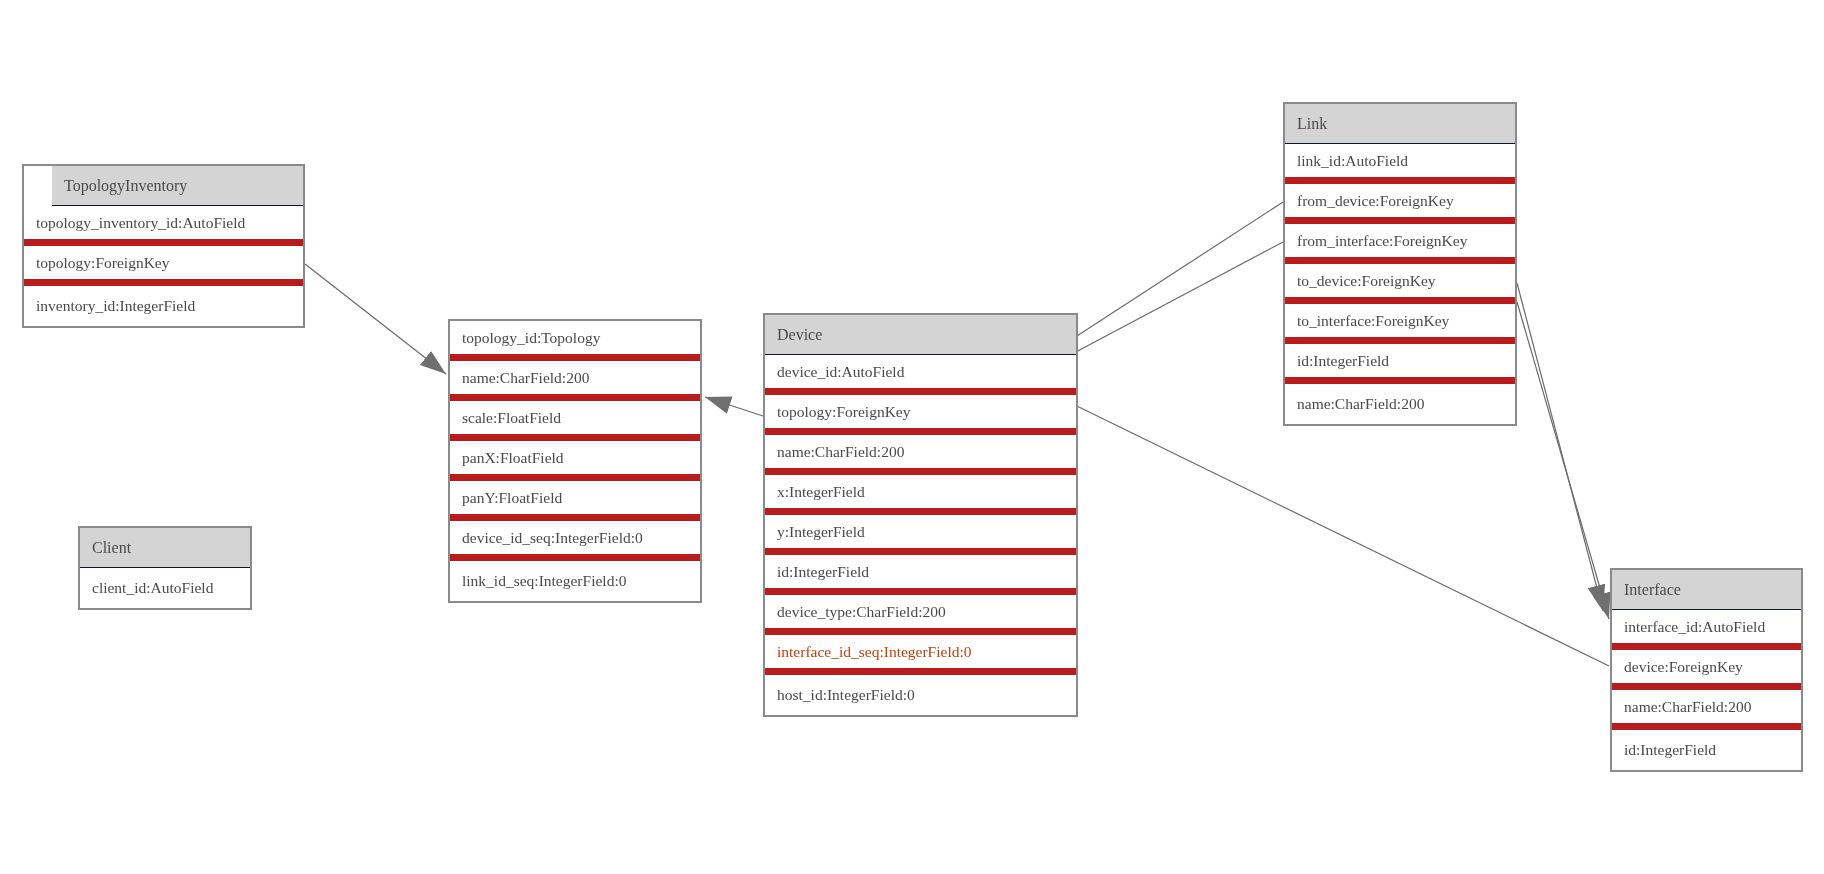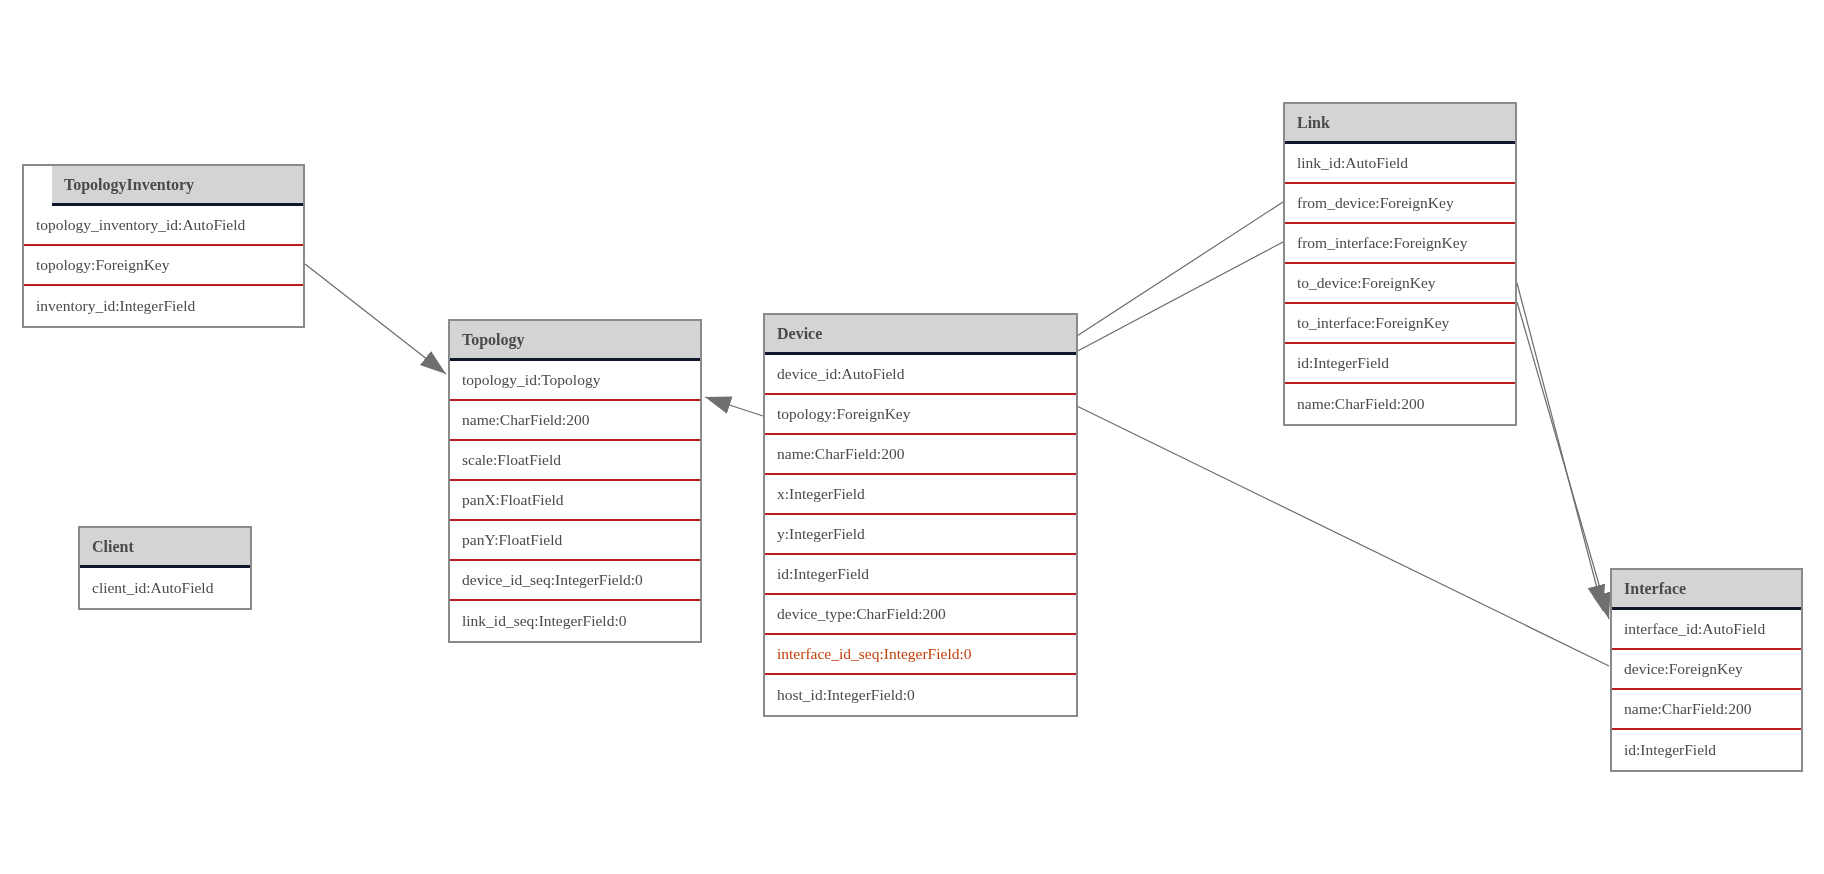--- a/index.html
+++ b/index.html
@@ -28,34 +28,33 @@
     border: 2px solid #8a8a8a;
     background: #ffffff;
   }
   .entity-header {
     box-sizing: border-box;
     height: 40px;
     display: flex;
     align-items: center;
     padding: 0 12px;
     background: #d4d4d4;
-    border-bottom: 3px solid #0f172a;
+    border-bottom: 1px solid #0f172a;
     font-size: 16px;
     color: #4a4a4a;
     white-space: nowrap;
-    font-weight: bold;
   }
   .entity-row {
     box-sizing: border-box;
     height: 40px;
     display: flex;
     align-items: center;
     padding: 0 12px;
     background: #ffffff;
-    border-bottom: 2px solid #b91c1c;
+    border-bottom: 7px solid #b91c1c;
     font-size: 15.5px;
     color: #4a4a4a;
     white-space: nowrap;
   }
   .entity-row:last-child { border-bottom: none; }
   .relation-line { stroke: #6b6b6b; stroke-width: 1.2; fill: none; }
 </style>
 </head>
 <body>
 
@@ -77,21 +76,20 @@
       </g>
   </svg>
   <div class="entities-layer">
       <div class="entity" style="left: 22px; top: 164px; width: 283px; border-color: rgb(138, 138, 138);">
         <div class="entity-header" style="background: rgb(212, 212, 212); color: rgb(74, 74, 74); margin-left: 28px;">TopologyInventory</div>
         <div class="entity-row" style="color: rgb(74, 74, 74);">topology_inventory_id:AutoField</div>
         <div class="entity-row" style="color: rgb(74, 74, 74);">topology:ForeignKey</div>
         <div class="entity-row" style="color: rgb(74, 74, 74);">inventory_id:IntegerField</div>
       </div>
       <div class="entity" style="left: 448px; top: 319px; width: 254px; border-color: rgb(138, 138, 138);">
-        <div class="entity-header" style="background: rgb(212, 212, 212); color: rgb(74, 74, 74);">Topology</div>
         <div class="entity-row" style="color: rgb(74, 74, 74);">topology_id:Topology</div>
         <div class="entity-row" style="color: rgb(74, 74, 74);">name:CharField:200</div>
         <div class="entity-row" style="color: rgb(74, 74, 74);">scale:FloatField</div>
         <div class="entity-row" style="color: rgb(74, 74, 74);">panX:FloatField</div>
         <div class="entity-row" style="color: rgb(74, 74, 74);">panY:FloatField</div>
         <div class="entity-row" style="color: rgb(74, 74, 74);">device_id_seq:IntegerField:0</div>
         <div class="entity-row" style="color: rgb(74, 74, 74);">link_id_seq:IntegerField:0</div>
       </div>
       <div class="entity" style="left: 78px; top: 526px; width: 174px; border-color: rgb(138, 138, 138); text-align: right;">
         <div class="entity-header" style="background: rgb(212, 212, 212); color: rgb(74, 74, 74);">Client</div>

